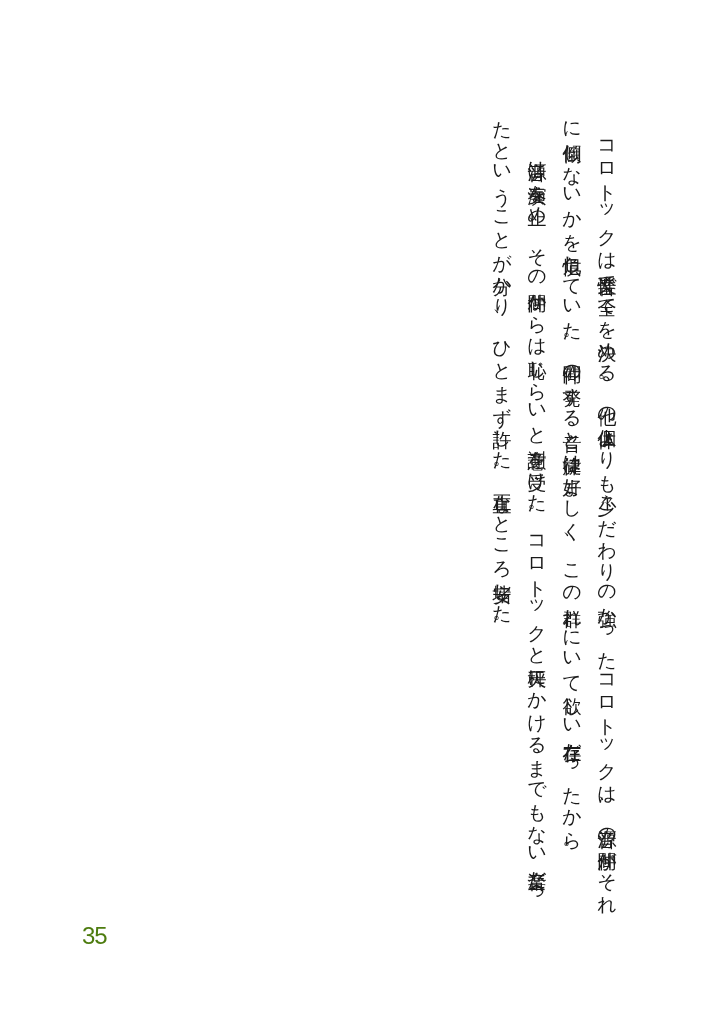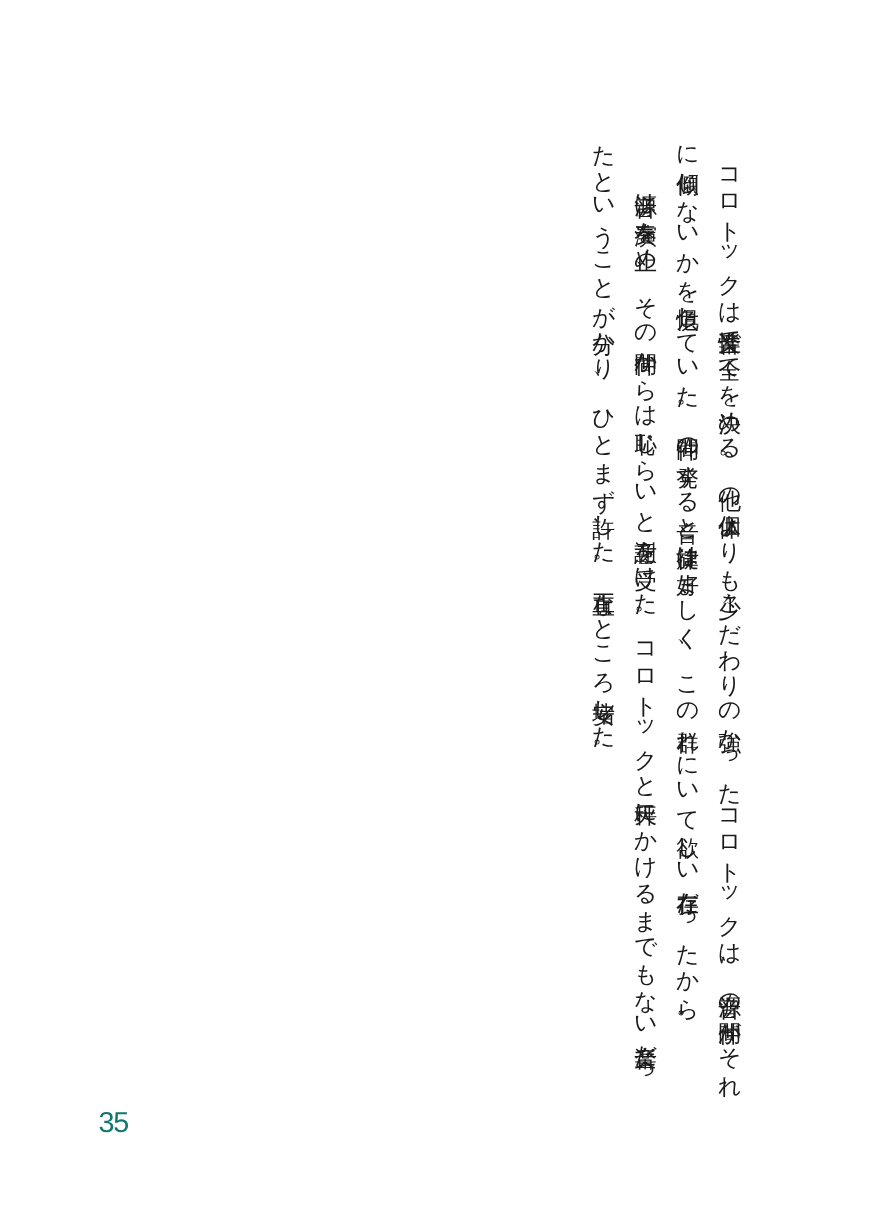--- a/index.html
+++ b/index.html
@@ -37,21 +37,21 @@
     padding: 0;
   }
   .pagenum {
     position: absolute;
     left: 82px;
     top: 924px;
     font-family: "Liberation Sans", "DejaVu Sans", sans-serif;
     font-size: 24px;
     line-height: 24px;
     letter-spacing: -1px;
-    color: #0f766e;
+    color: #4d7c0f;
   }
 </style>
 </head>
 <body>
 
 <div class="page" style="background: rgb(255, 255, 255);">
   <div class="vtext" style="color: rgb(26, 26, 26);">
     <p>　コロトックは音楽性で全てを決める。他の個体よりも少々こだわりの強かったコロトックは、音源の仲間がそれに傾倒しないかを危惧していた。仲間の発する音と旋律は好ましく、この群れにいて欲しい存在だったから。</p>
     <p>　　音源は演奏を止め、その仲間からは恥じらいと謝意を受けた。コロトックと天秤にかけるまでもない音楽だったということが分かり、ひとまず許した。正直なところ安堵した。</p>
   </div>

